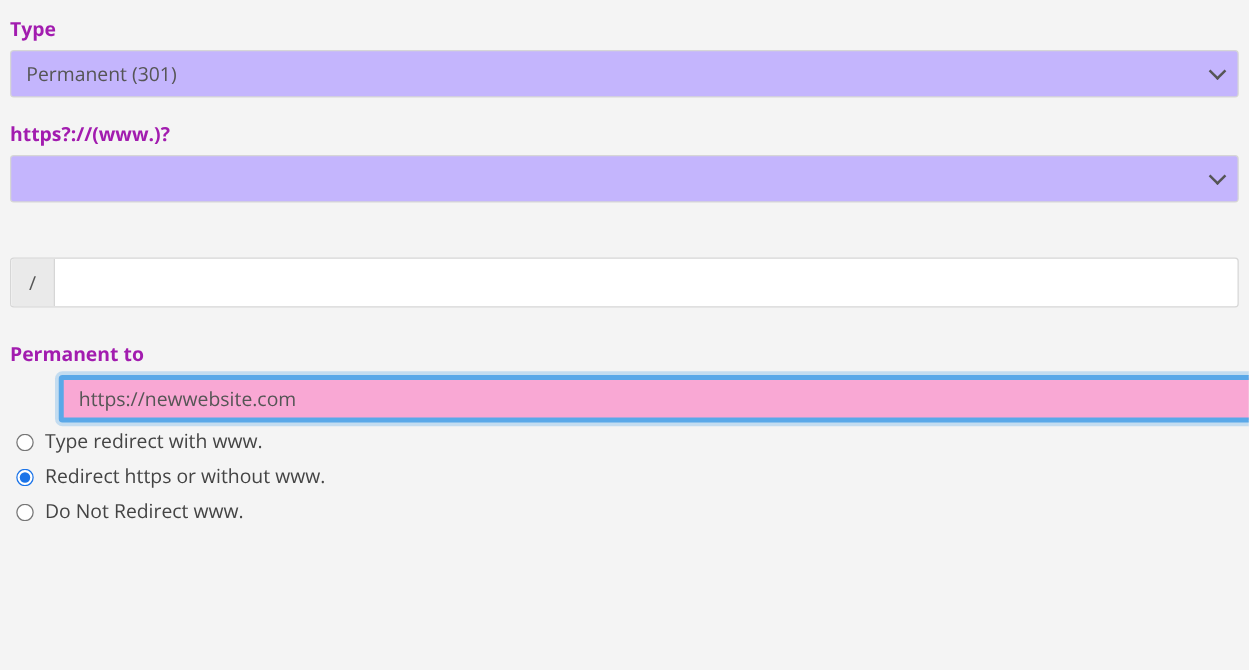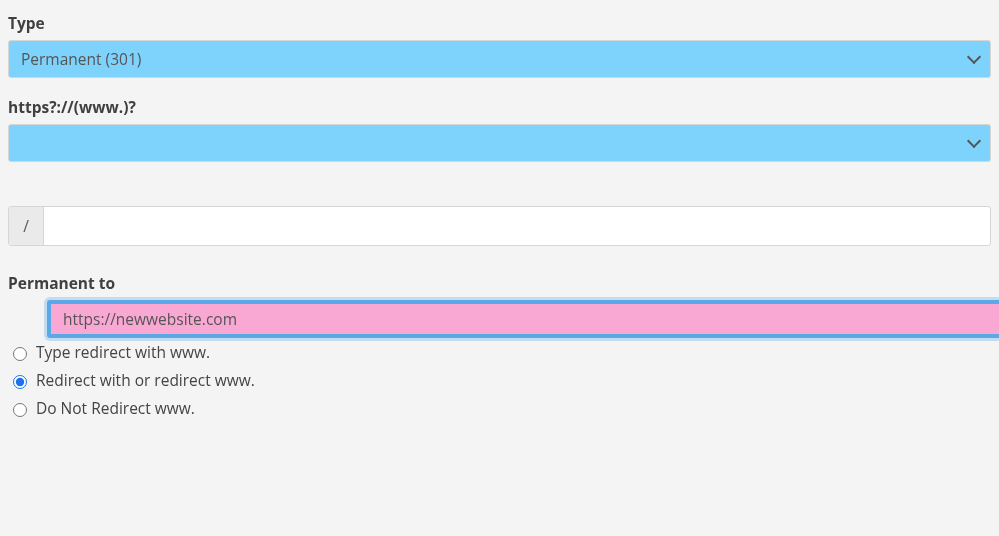--- a/index.html
+++ b/index.html
@@ -11,36 +11,36 @@
     font-family: "Open Sans", "Segoe UI", Arial, sans-serif;
     font-size: 15.5px;
     color: #555555;
   }
   .wrap {
     padding: 12px 8px 8px 8px;
     box-sizing: border-box;
   }
   .field-label {
     font-weight: 700;
-    color: #404040;
+    color: #a21caf;
     margin-bottom: 6px;
     margin-top: 18px;
   }
   .field-label.first {
     margin-top: 0;
   }
   .group {
     margin-bottom: 16px;
   }
   .select {
     position: relative;
     width: 100%;
     border: 1px solid #d6d6d6;
     border-radius: 3px;
-    background: #7dd3fc;
+    background: #c4b5fd;
     height: 38px;
     box-sizing: border-box;
     padding: 0 30px 0 12px;
     display: flex;
     align-items: center;
     cursor: pointer;
     color: #555555;
   }
   .select .caret {
     position: absolute;
@@ -178,21 +178,21 @@
   <div class="field-label" style="margin-top:26px">Permanent to</div>
   <input class="text-input focused" type="text" value="https://newwebsite.com" style="">
 
 
   <label class="radio-row">
     <input type="radio" name="www" style="">
     <span>Type redirect with www.</span>
   </label>
   <label class="radio-row">
     <input type="radio" name="www" checked="" style="">
-    <span>Redirect with or redirect www.</span>
+    <span>Redirect https or without www.</span>
   </label>
   <label class="radio-row">
     <input type="radio" name="www" style="">
     <span>Do Not Redirect www.</span>
   </label>
 
 
 </div>
 
 </body></html>

